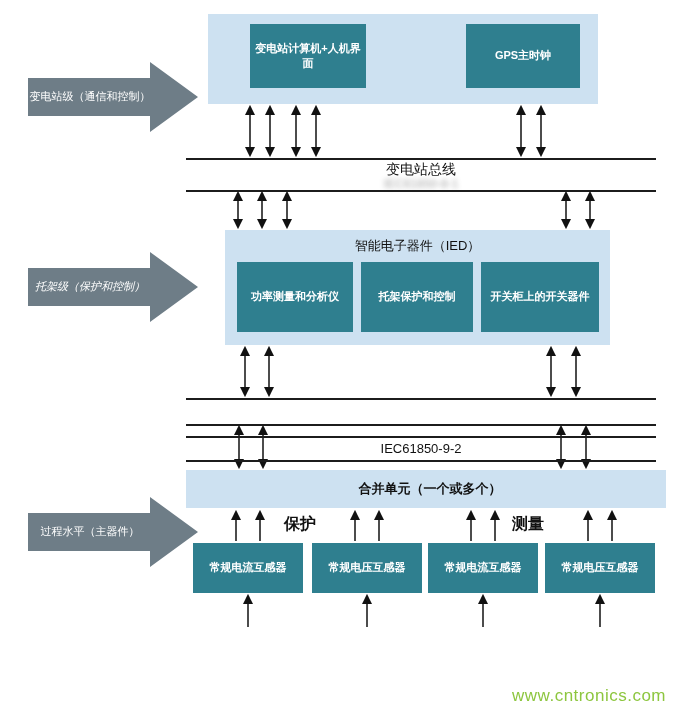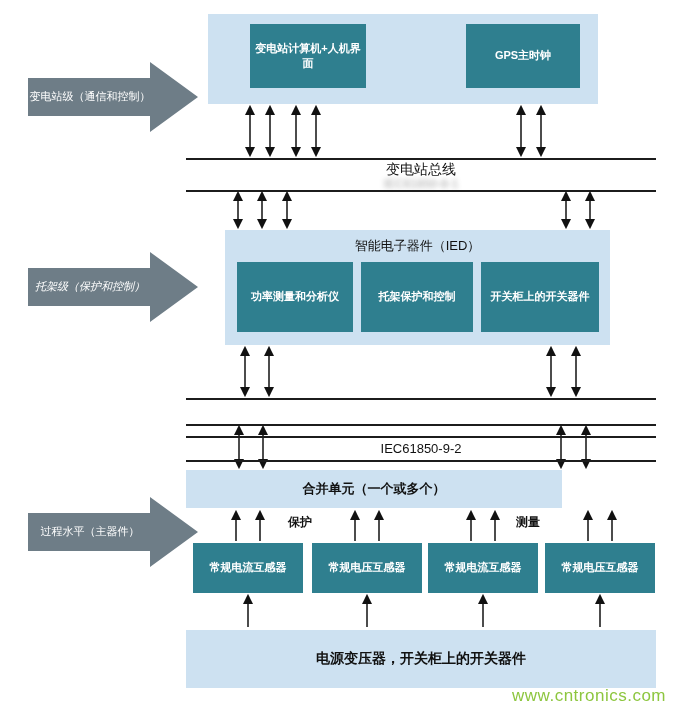--- a/index.html
+++ b/index.html
@@ -23,42 +23,39 @@
   .blurred{
     position:absolute;left:186px;width:470px;text-align:center;
     font-size:12px;color:#555;filter:blur(2.5px);opacity:.35;font-weight:bold;
   }
   .level-arrow{position:absolute;width:170px;height:70px;}
   .level-arrow .txt{
     position:absolute;left:0;top:0;width:124px;height:70px;display:flex;
     flex-direction:row;align-items:center;justify-content:center;
     color:#fff;font-size:11px;line-height:1.55;text-align:center;
   }
-  .small-label{position:absolute;font-weight:bold;font-size:12px;color:#111;
+  .small-label{position:absolute;font-weight:bold;font-size:16px;color:#111;
     width:60px;text-align:center;}
   .ied-title{position:absolute;left:225px;top:237px;width:385px;text-align:center;
     font-weight:normal;font-size:13px;color:#111;}
   .watermark{position:absolute;right:14px;bottom:6px;color:#8dc63f;
     font-size:17px;letter-spacing:.5px;}
   svg.overlay{position:absolute;left:0;top:0;pointer-events:none;}
   .da{stroke:#111;stroke-width:1.5;marker-start:url(#ah);marker-end:url(#ah);}
   .ua{stroke:#111;stroke-width:1.5;marker-end:url(#ah);}
 </style>
 </head>
 <body>
 
 <div class="canvas">
 
   <div class="panel" style="left:208px;top:14px;width:390px;height:90px;"></div>
   <div class="panel" style="left:225px;top:230px;width:385px;height:115px;"></div>
-  <div class="panel centered" style="left:186px;top:470px;width:376px;height:38px;font-size:13px;">
+  <div class="panel centered" style="left:186px;top:470px;width:472px;height:38px;font-size:13px;padding-left:8px;">
     <span>合并单元（一个或多个）</span>
-  </div>
-  <div class="panel centered" style="left:186px;top:630px;width:470px;height:58px;font-size:14px;">
-    <span>电源变压器，开关柜上的开关器件</span>
   </div>
 
   <svg class="overlay" width="680" height="712" viewBox="0 0 680 712">
     <defs>
       <marker id="ah" viewBox="0 0 10 10" refX="8" refY="5" markerWidth="7" markerHeight="7" orient="auto-start-reverse">
         <path d="M0,0 L10,5 L0,10 z" fill="#111"></path>
       </marker>
     </defs>
 
     <line class="da" x1="250" y1="107" x2="250" y2="155"></line>

